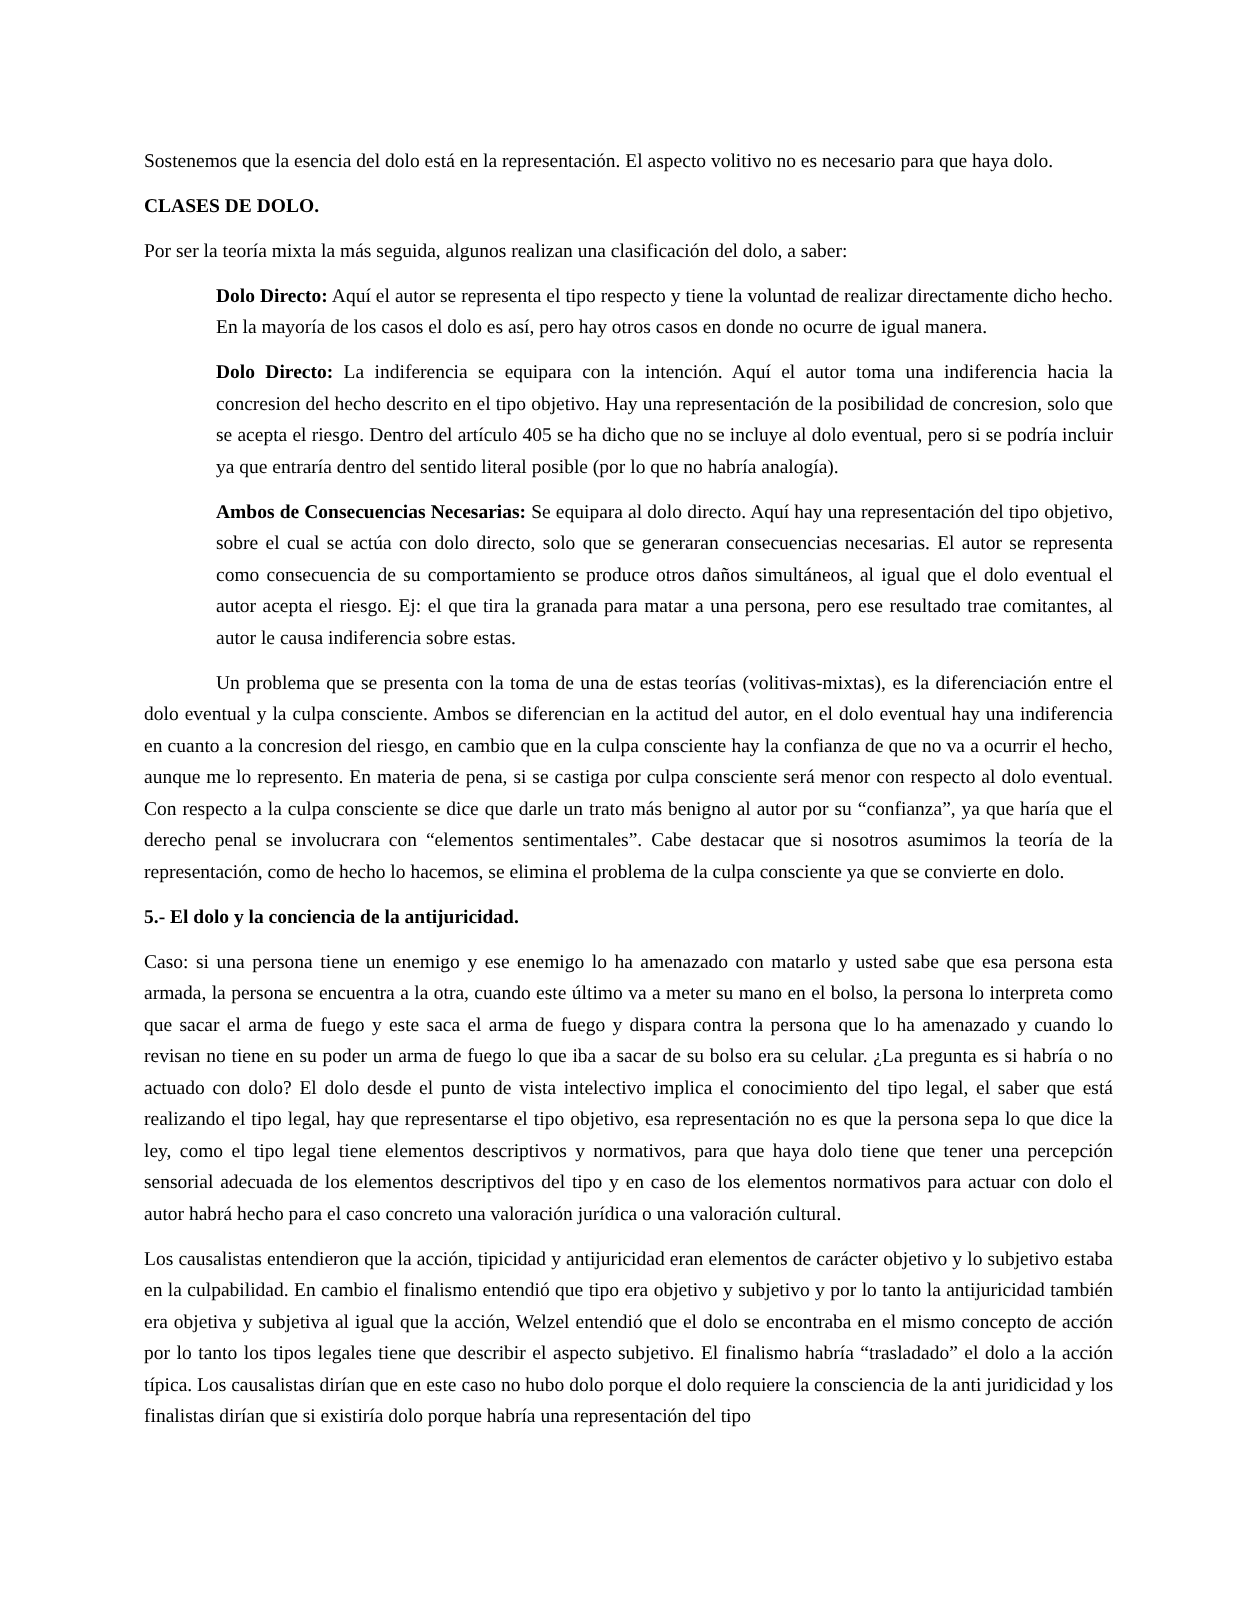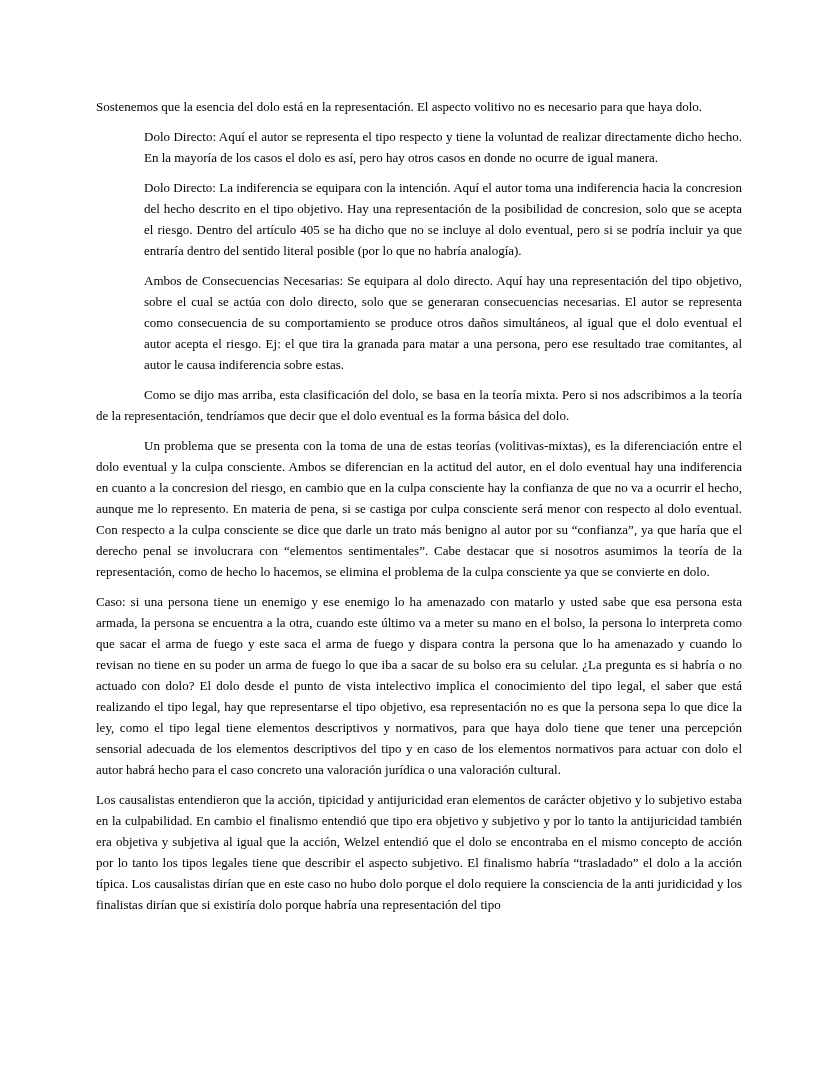--- a/index.html
+++ b/index.html
@@ -30,49 +30,51 @@
     font-weight: bold;
     text-align: left;
   }
   .indented {
     margin-left: 48px;
   }
   .first-indent {
     text-indent: 48px;
   }
   .lead {
-    font-weight: normal;
+    font-weight: bold;
   }
 </style>
 </head>
 <body>
 
 <div class="page">
 
   <p class="para">Sostenemos que la esencia del dolo está en la representación. El aspecto volitivo no es necesario para que haya dolo.</p>
 
+  <p class="para heading">CLASES DE DOLO.</p>
 
+  <p class="para">Por ser la teoría mixta la más seguida, algunos realizan una clasificación del dolo, a saber:</p>
 
   <p class="para indented">
     <span class="lead">Dolo Directo:</span>
     <span>Aquí el autor se representa el tipo respecto y tiene la voluntad de realizar directamente dicho hecho. En la mayoría de los casos el dolo es así, pero hay otros casos en donde no ocurre de igual manera.</span>
   </p>
 
   <p class="para indented">
     <span class="lead">Dolo Directo:</span>
     <span>La indiferencia se equipara con la intención. Aquí el autor toma una indiferencia hacia la concresion del hecho descrito en el tipo objetivo. Hay una representación de la posibilidad de concresion, solo que se acepta el riesgo. Dentro del artículo 405 se ha dicho que no se incluye al dolo eventual, pero si se podría incluir ya que entraría dentro del sentido literal posible (por lo que no habría analogía).</span>
   </p>
 
   <p class="para indented">
     <span class="lead">Ambos de Consecuencias Necesarias:</span>
     <span>Se equipara al dolo directo. Aquí hay una representación del tipo objetivo, sobre el cual se actúa con dolo directo, solo que se generaran consecuencias necesarias. El autor se representa como consecuencia de su comportamiento se produce otros daños simultáneos, al igual que el dolo eventual el autor acepta el riesgo. Ej: el que tira la granada para matar a una persona, pero ese resultado trae comitantes, al autor le causa indiferencia sobre estas.</span>
   </p>
 
-  <p class="para first-indent">Como se dijo mas arriba, esta clasificación del dolo, se basa en la teoría mixta. Pero si nos adscribimos a la teoría de la representación, tendríamos que decir que el dolo eventual es la forma básica del dolo.</p>
 
   <p class="para first-indent">Un problema que se presenta con la toma de una de estas teorías (volitivas-mixtas), es la diferenciación entre el dolo eventual y la culpa consciente. Ambos se diferencian en la actitud del autor, en el dolo eventual hay una indiferencia en cuanto a la concresion del riesgo, en cambio que en la culpa consciente hay la confianza de que no va a ocurrir el hecho, aunque me lo represento. En materia de pena, si se castiga por culpa consciente será menor con respecto al dolo eventual. Con respecto a la culpa consciente se dice que darle un trato más benigno al autor por su “confianza”, ya que haría que el derecho penal se involucrara con “elementos sentimentales”. Cabe destacar que si nosotros asumimos la teoría de la representación, como de hecho lo hacemos, se elimina el problema de la culpa consciente ya que se convierte en dolo.</p>
 
+  <p class="para heading">5.- El dolo y la conciencia de la antijuricidad.</p>
 
   <p class="para">Caso: si una persona tiene un enemigo y ese enemigo lo ha amenazado con matarlo y usted sabe que esa persona esta armada, la persona se encuentra a la otra, cuando este último va a meter su mano en el bolso, la persona lo interpreta como que sacar el arma de fuego y este saca el arma de fuego y dispara contra la persona que lo ha amenazado y cuando lo revisan no tiene en su poder un arma de fuego lo que iba a sacar de su bolso era su celular. ¿La pregunta es si habría o no actuado con dolo? El dolo desde el punto de vista intelectivo implica el conocimiento del tipo legal, el saber que está realizando el tipo legal, hay que representarse el tipo objetivo, esa representación no es que la persona sepa lo que dice la ley, como el tipo legal tiene elementos descriptivos y normativos, para que haya dolo tiene que tener una percepción sensorial adecuada de los elementos descriptivos del tipo y en caso de los elementos normativos para actuar con dolo el autor habrá hecho para el caso concreto una valoración jurídica o una valoración  cultural.</p>
 
   <p class="para">Los causalistas entendieron que la acción, tipicidad y antijuricidad eran elementos de carácter objetivo y lo subjetivo estaba en la culpabilidad. En cambio el finalismo entendió que tipo era objetivo y subjetivo y por lo tanto la antijuricidad también era objetiva y subjetiva al igual que la acción, Welzel entendió que el dolo se encontraba en el mismo concepto de acción por lo tanto los tipos legales tiene que describir el aspecto subjetivo. El finalismo habría “trasladado” el dolo a la acción típica. Los causalistas dirían que en este caso no hubo dolo porque el dolo requiere la consciencia de la anti juridicidad y los finalistas dirían que si existiría dolo porque habría una representación del tipo</p>
 
 </div>
 
 </body></html>

